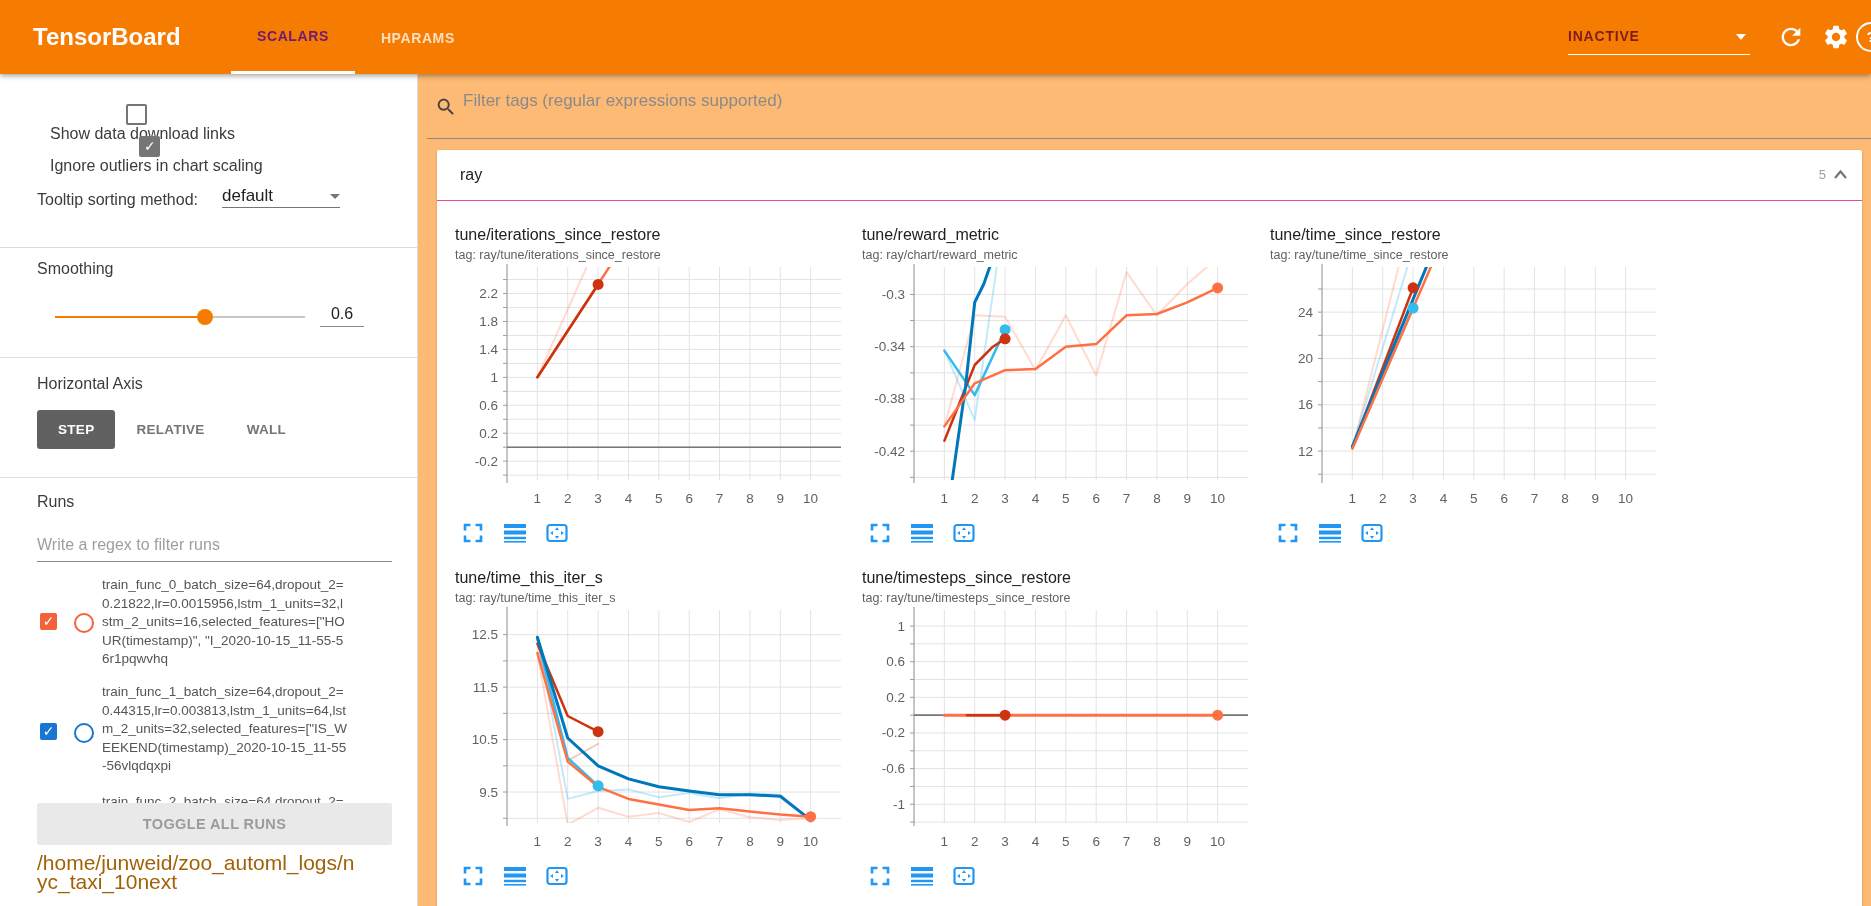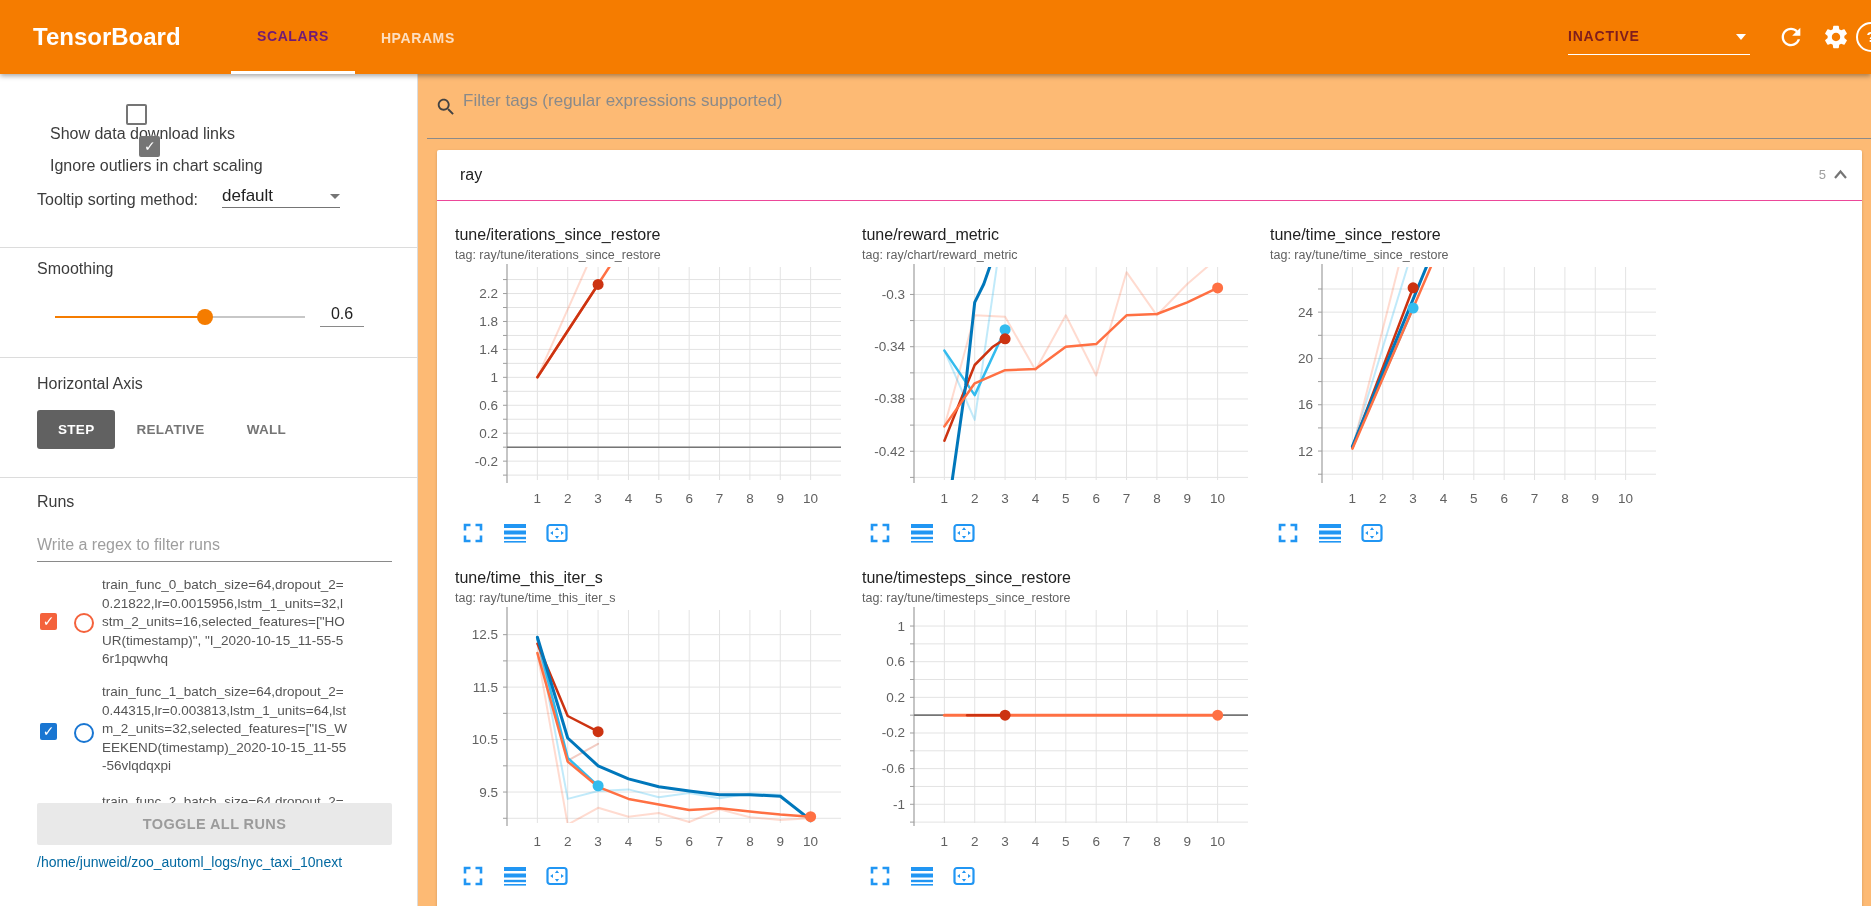--- a/index.html
+++ b/index.html
@@ -48,22 +48,22 @@
   .regex-input::placeholder{color:#9e9e9e;}
   .run-row{position:absolute;left:37px;width:355px;}
   .run-cb{position:absolute;left:3px;width:17px;height:17px;border-radius:2px;color:#fff;
     font-size:14px;line-height:17px;text-align:center;cursor:pointer;}
   .run-radio{position:absolute;left:37px;width:16px;height:16px;border-radius:50%;border:2px solid;cursor:pointer;}
   .run-text{margin-left:65px;width:245px;font-size:13.5px;line-height:18.6px;color:#555;
     word-break:break-all;}
   .toggle-all{position:absolute;left:37px;top:729px;width:355px;height:42px;background:#e9e9e9;
     border:none;border-radius:2px;color:#9b9b9b;font-size:14.5px;font-weight:bold;letter-spacing:.4px;
     cursor:pointer;font-family:inherit;}
-  .logdir{position:absolute;left:37px;top:779px;width:318px;font-size:14px;line-height:19px;
-    color:#0369a1;word-break:break-all;}
+  .logdir{position:absolute;left:37px;top:779px;width:318px;font-size:21px;line-height:19px;
+    color:#a16207;word-break:break-all;}
   
   .main{position:absolute;left:418px;top:74px;width:1453px;height:832px;background:#fdba74;overflow:hidden;}
   .filter-row{position:absolute;left:9px;top:0;right:0;height:64px;border-bottom:1px solid #8a8a8a;}
   .filter-row svg{position:absolute;left:8px;top:22px;}
   .filter-input{position:absolute;left:34px;top:16px;width:1100px;border:none;outline:none;background:transparent;
     font-size:17px;color:#424242;font-family:inherit;}
   .filter-input::placeholder{color:#8a8a8a;}
   .card{position:absolute;left:19px;top:76px;width:1425px;height:830px;background:#fff;
     border-radius:2px;box-shadow:0 1px 3px rgba(0,0,0,.18);}
   .card-hd{position:absolute;left:0;right:0;top:0;height:50px;border-bottom:1px solid #ec4899;cursor:pointer;}

